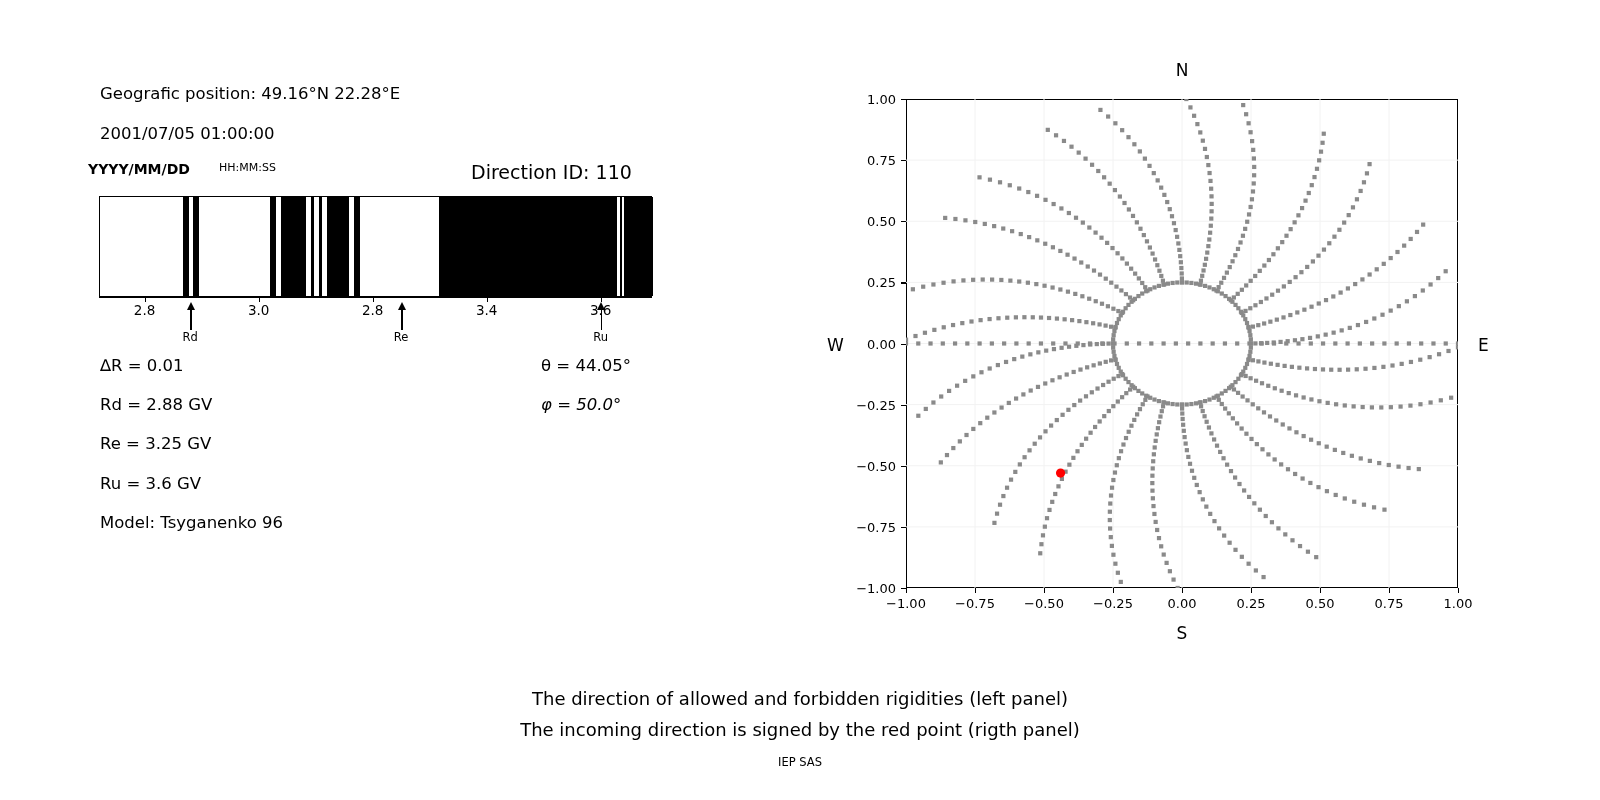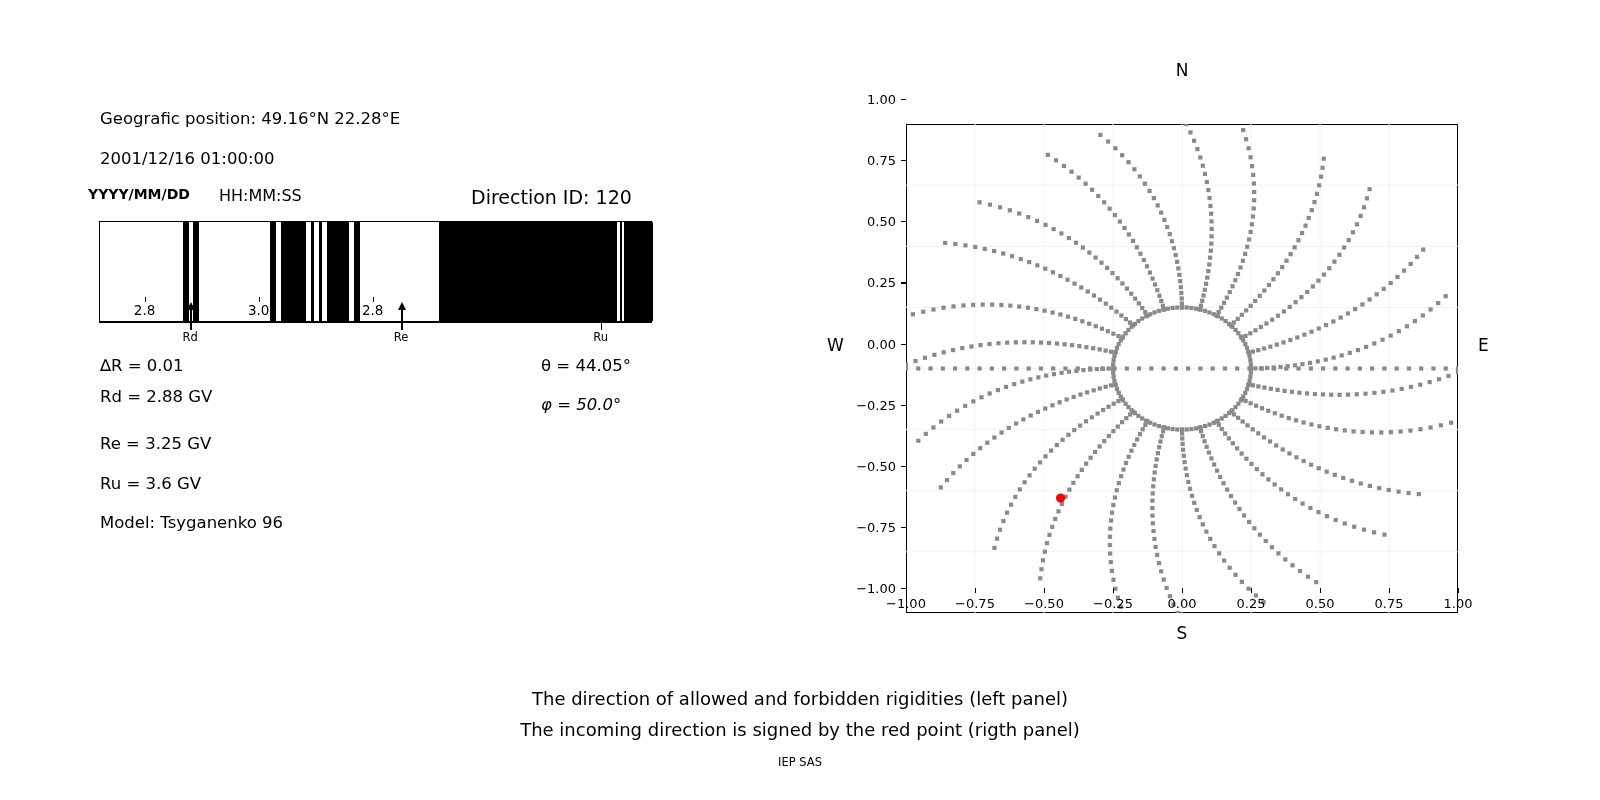--- a/index.html
+++ b/index.html
@@ -1,23 +1,23 @@
 <!DOCTYPE html>
 <html><head>
 <meta charset="utf-8">
 <style>
   html,body{margin:0;padding:0;background:#ffffff;}
   body{width:1600px;height:800px;position:relative;overflow:hidden;
        font-family:"DejaVu Sans","Liberation Sans",sans-serif;color:#000;}
-  .abs{position:absolute;margin-top:25px;}
+  .abs{position:absolute;}
   
   #geo-position{left:100px;top:84px;font-size:16.5px;white-space:nowrap;}
   #datetime{left:100px;top:124px;font-size:16.5px;white-space:nowrap;}
   #fmt-date{left:88px;top:161px;font-size:14px;white-space:nowrap;font-weight:bold;}
-  #fmt-time{left:219px;top:161px;font-size:16px;white-space:nowrap;}
+  #fmt-time{left:219px;top:161px;font-size:11px;white-space:nowrap;}
   #direction-id{left:471px;top:161px;font-size:19px;white-space:nowrap;}
 
   #spectrum-wrap{left:99px;top:196px;width:553px;height:101px;}
   #spectrum-bar{position:absolute;left:0;top:0;width:553px;height:101px;
                 background:#ffffff;box-sizing:border-box;border:1.1px solid #000;}
   .band{position:absolute;top:0;height:100%;background:#000;}
 
   #axis-line{left:99px;top:297px;width:553px;height:1.2px;background:#000;}
   .tickmark{position:absolute;top:297px;width:1.2px;height:5px;background:#000;}
   .ticklabel{position:absolute;top:302px;font-size:13.5px;transform:translateX(-50%);}
@@ -56,27 +56,27 @@
   .caption{position:absolute;width:100%;left:0;text-align:center;font-size:18px;}
   #caption-1{top:688px;}
   #caption-2{top:719px;}
   #footer{position:absolute;width:100%;left:0;text-align:center;top:755px;font-size:11.5px;}
 </style>
 </head>
 <body>
 
 <div class="abs" id="geo-position">Geografic position: 49.16°N 22.28°E</div>
 
-<div class="abs" id="datetime">2001/12/16 01:00:00</div>
+<div class="abs" id="datetime">2001/07/05 01:00:00</div>
 
 <div class="abs" id="fmt-date">YYYY/MM/DD</div>
 
 <div class="abs" id="fmt-time">HH:MM:SS</div>
 
-<div class="abs" id="direction-id">Direction ID: 120</div>
+<div class="abs" id="direction-id">Direction ID: 110</div>
 
 <div class="abs" id="spectrum-wrap">
   <div id="spectrum-bar">
       <div class="band" style="left: 83.2351px; width: 5.70103px;"></div>
       <div class="band" style="left: 93.4969px; width: 5.70103px;"></div>
       <div class="band" style="left: 169.891px; width: 5.70103px;"></div>
       <div class="band" style="left: 181.293px; width: 25.0845px;"></div>
       <div class="band" style="left: 210.938px; width: 3.42062px;"></div>
       <div class="band" style="left: 218.92px; width: 3.42062px;"></div>
       <div class="band" style="left: 226.901px; width: 21.6639px;"></div>
@@ -111,21 +111,21 @@
     </div>
     <div class="arrowlabel" style="left: 401.155px; top: 330px;">Re</div>
     <div class="arrow" style="left: 600.691px; top: 302px;">
       <div class="head"></div>
       <div class="shaft"></div>
     </div>
     <div class="arrowlabel" style="left: 600.691px; top: 330px;">Ru</div>
   </div>
 
 <div class="param" style="left:100px;top:356px;">∆R = 0.01</div>
-<div class="param" style="left:100px;top:387px;">Rd = 2.88 GV</div>
+<div class="param" style="left:100px;top:395px;">Rd = 2.88 GV</div>
 <div class="param" style="left:100px;top:434px;">Re = 3.25 GV</div>
 <div class="param" style="left:100px;top:474px;">Ru = 3.6 GV</div>
 <div class="param" style="left:100px;top:513px;">Model: Tsyganenko 96</div>
 <div class="param" style="left:541px;top:356px;">θ = 44.05°</div>
 <div class="param" style="left:541px;top:395px;font-style:italic;">φ = 50.0°</div>
 
 <div class="abs" id="plot-area">
   <div id="plot-frame"></div>
   <svg id="plot-svg" viewBox="0 0 552 489" preserveAspectRatio="none">
       <line x1="69" x2="69" y1="0" y2="489" class="gridline"></line>

